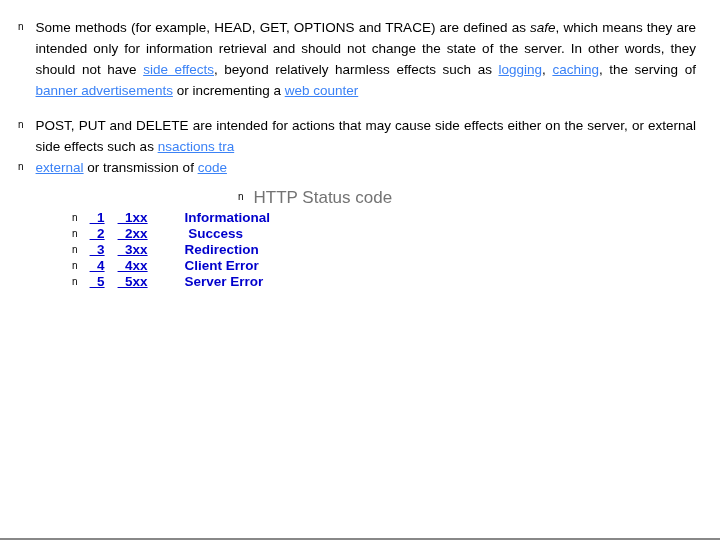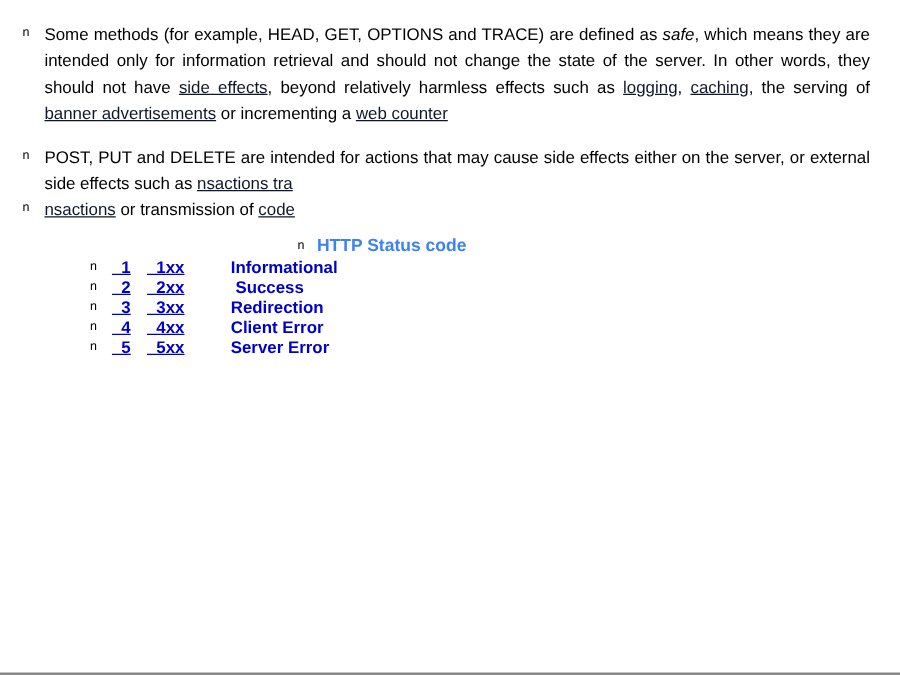--- a/index.html
+++ b/index.html
@@ -44,21 +44,21 @@
     }
 
     .bullet-text {
       font-size: 13.5px;
       line-height: 1.55;
       text-align: justify;
       color: #000;
     }
 
     .link {
-      color: #0f172a;
+      color: #3b82f6;
       text-decoration: underline;
     }
 
     .italic {
       font-style: italic;
       margin-top: 32px;
     }
 
     .second-section {
       display: flex;
@@ -131,23 +131,23 @@
       width: 52px;
       color: #00c;
       text-decoration: underline;
     }
 
     .status-label {
       color: #00c;
     }
 
     .http-title-text {
-      font-size: 14px;
-      font-weight: bold;
-      color: #3b82f6;
+      font-size: 17px;
+      font-weight: normal;
+      color: #737373;
     }
 
     .bottom-line {
       position: absolute;
       bottom: 0;
       left: 0;
       width: 720px;
       height: 2px;
       background: #888;
     }
@@ -167,21 +167,21 @@
   <div class="second-section">
     <div class="bullet-row">
       <span class="bullet-icon">n</span>
       <div class="bullet-text">
         POST, PUT and DELETE are intended for actions that may cause side effects either on the server, or external side effects such as <span class="link">nsactions tra</span>
       </div>
     </div>
     <div class="bullet-row" style="margin-top:0;">
       <span class="bullet-icon">n</span>
       <div class="bullet-text">
-        <span class="link">nsactions</span> or transmission of <span class="link">code</span>
+        <span class="link">external</span> or transmission of <span class="link">code</span>
       </div>
     </div>
   </div>
 
   <div class="http-status-section">
 
     <div class="http-status-header">
       <span class="bullet-icon">n</span>
       <span class="http-title-text">HTTP Status code</span>
     </div>

